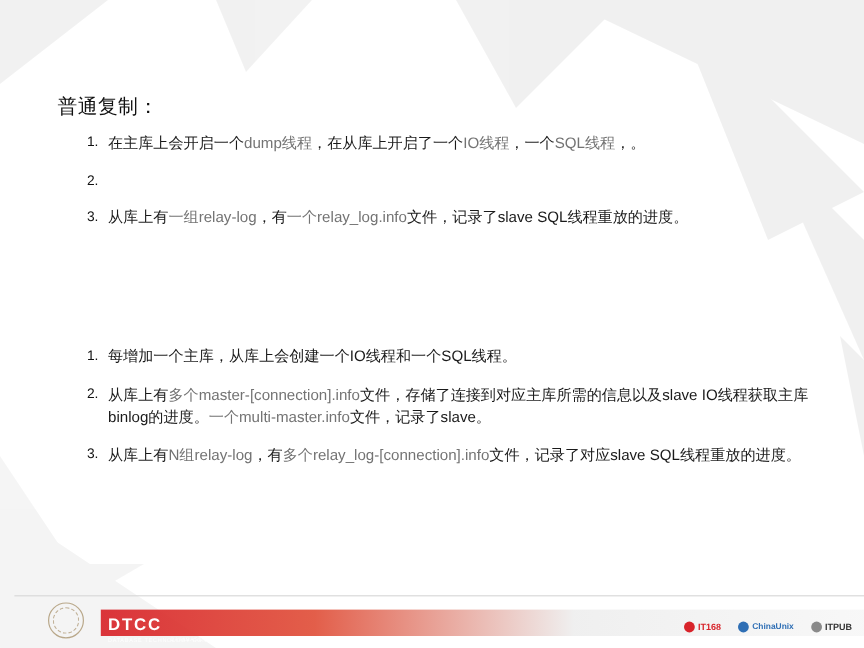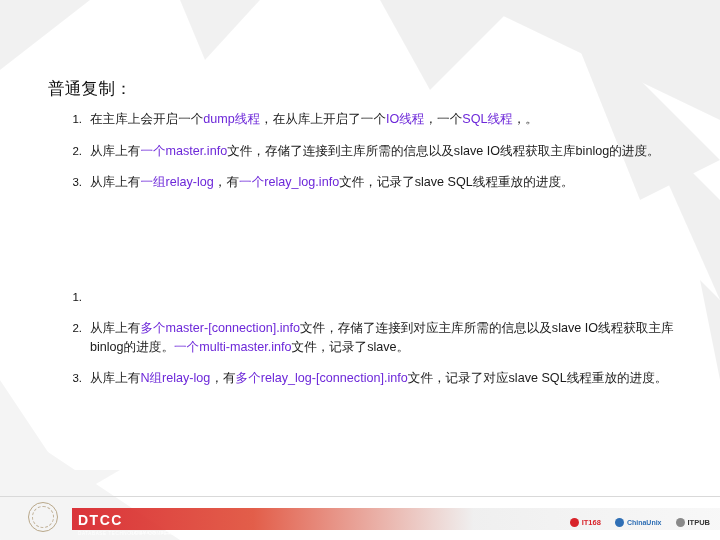--- a/index.html
+++ b/index.html
@@ -67,26 +67,26 @@
     line-height: 17px;
     padding-top: 1px;
   }
   .li .txt {
     font-size: 12.6px;
     color: #1a1a1a;
     line-height: 19px;
     max-width: 590px;
   }
   .li.wide .txt { max-width: 600px; }
-  .red { color: #6d28d9; }
+  .red { color: #737373; }
 
   
   .footer {
     position: absolute;
-    left: 0;
+    left: 12px;
     right: 0;
     bottom: 0;
     height: 44px;
     border-radius: 12px;
   }
   .footer-rule {
     position: absolute;
     left: 0;
     right: 0;
     top: 0;
@@ -223,32 +223,32 @@
 
     <div class="heading h1">普通复制：</div>
 
     <div class="olist list1">
       <div class="li">
         <div class="num">1.</div>
         <div class="txt"><span>在主库上会开启一个</span><span class="red">dump线程</span><span>，在从库上开启了一个</span><span class="red">IO线程</span><span>，一个</span><span class="red">SQL线程</span><span>，。</span></div>
       </div>
       <div class="li">
         <div class="num">2.</div>
-        <div class="txt"><span>从库上有</span><span class="red">一个</span><span class="red">master.info</span><span>文件，存储了连接到主库所需的信息以及slave IO线程获取主库binlog的进度。</span></div>
       </div>
       <div class="li">
         <div class="num">3.</div>
         <div class="txt"><span>从库上有</span><span class="red">一组</span><span class="red">relay-log</span><span>，有</span><span class="red">一个</span><span class="red">relay_log.info</span><span>文件，记录了slave SQL线程重放的进度。</span></div>
       </div>
     </div>
 
 
     <div class="olist list2">
       <div class="li">
         <div class="num">1.</div>
+        <div class="txt"><span>每增加一个主库，从库上会创建一个IO线程和一个SQL线程。</span></div>
       </div>
       <div class="li wide">
         <div class="num">2.</div>
         <div class="txt"><span>从库上有</span><span class="red">多个</span><span class="red">master-[connection].info</span><span>文件，存储了连接到对应主库所需的信息以及slave IO线程获取主库binlog的进度。</span><span class="red">一个</span><span class="red">multi-master.info</span><span>文件，记录了slave。</span></div>
       </div>
       <div class="li">
         <div class="num">3.</div>
         <div class="txt"><span>从库上有</span><span class="red">N组</span><span class="red">relay-log</span><span>，有</span><span class="red">多个</span><span class="red">relay_log-[connection].info</span><span>文件，记录了对应slave SQL线程重放的进度。</span></div>
       </div>
     </div>

